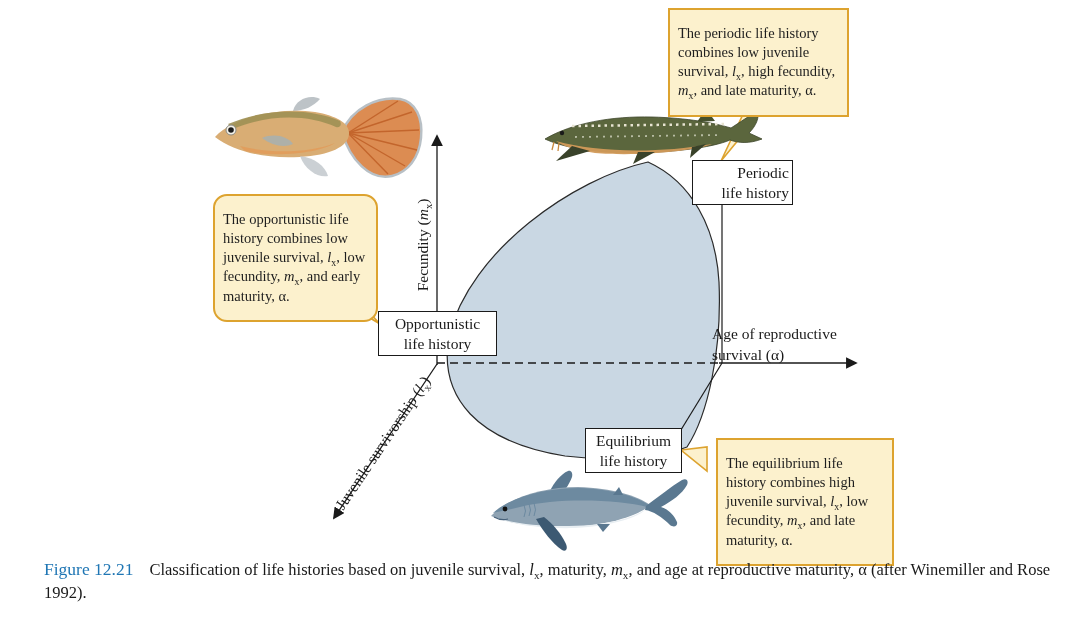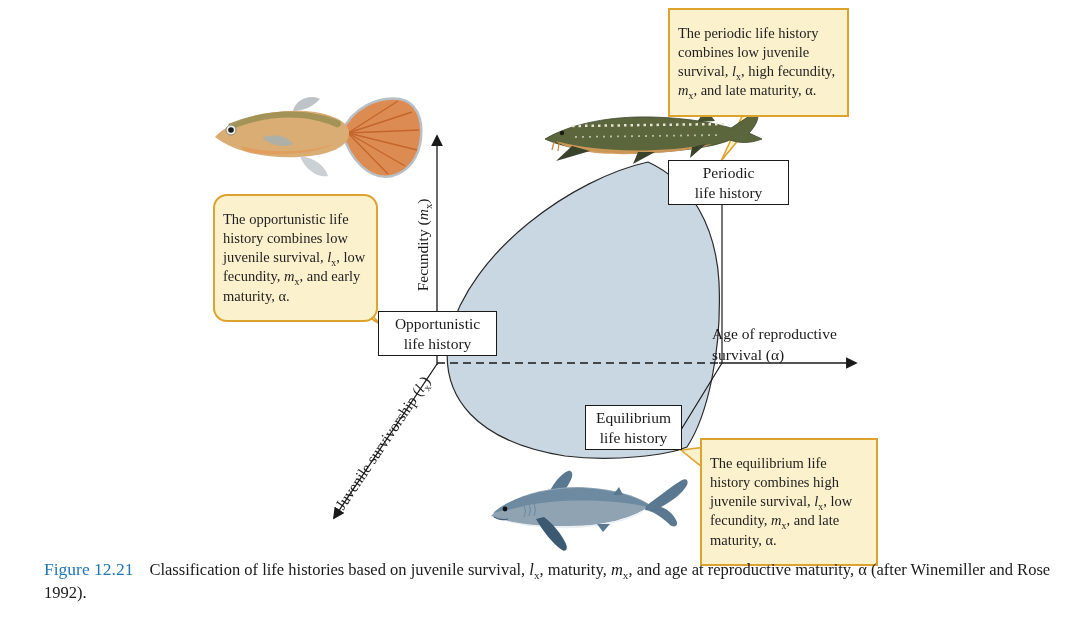--- a/index.html
+++ b/index.html
@@ -122,30 +122,30 @@
     <div>Age of reproductive</div>
     <div>survival (α)</div>
   </div>
 
   <div class="overlay axis-label" id="diag-axis-label"><span>Juvenile survivorship (</span><i>l</i><sub>x</sub><span>)</span></div>
 
   <div class="overlay region-box" style="left:378px;top:311px;width:119px;">
     <div>Opportunistic</div>
     <div>life history</div>
   </div>
-  <div class="overlay region-box" style="left:668px;top:160px;width:121px;">
+  <div class="overlay region-box" style="left:692px;top:160px;width:101px;text-align:right;">
     <div>Periodic</div>
     <div>life history</div>
   </div>
-  <div class="overlay region-box" style="left:585px;top:405px;width:97px;">
+  <div class="overlay region-box" style="left:585px;top:428px;width:97px;">
     <div>Equilibrium</div>
     <div>life history</div>
   </div>
 
   <div class="overlay callout" style="left:668px;top:8px;width:181px;"><span>The periodic life history combines low juvenile survival, </span><i>l</i><sub>x</sub><span>, high fecundity, </span><i>m</i><sub>x</sub><span>, and late maturity, α.</span></div>
 
   <div class="overlay callout" style="left:213px;top:194px;width:165px;border-radius:14px;"><span>The opportunistic life history combines low juvenile survival, </span><i>l</i><sub>x</sub><span>, low fecundity, </span><i>m</i><sub>x</sub><span>, and early maturity, α.</span></div>
 
-  <div class="overlay callout" style="left:700px;top:438px;width:178px;"><span>The equilibrium life history combines high juvenile survival, </span><i>l</i><sub>x</sub><span>, low fecundity, </span><i>m</i><sub>x</sub><span>, and late maturity, α.</span></div>
+  <div class="overlay callout" style="left:716px;top:438px;width:178px;"><span>The equilibrium life history combines high juvenile survival, </span><i>l</i><sub>x</sub><span>, low fecundity, </span><i>m</i><sub>x</sub><span>, and late maturity, α.</span></div>
 
   <div class="overlay caption"><span class="fig-label">Figure 12.21</span><span>Classification of life histories based on juvenile survival, </span><i>l</i><sub>x</sub><span>, maturity, </span><i>m</i><sub>x</sub><span>, and age at reproductive maturity, α (after Winemiller and Rose 1992).</span></div>
 
 </div>
 
 </body></html>

